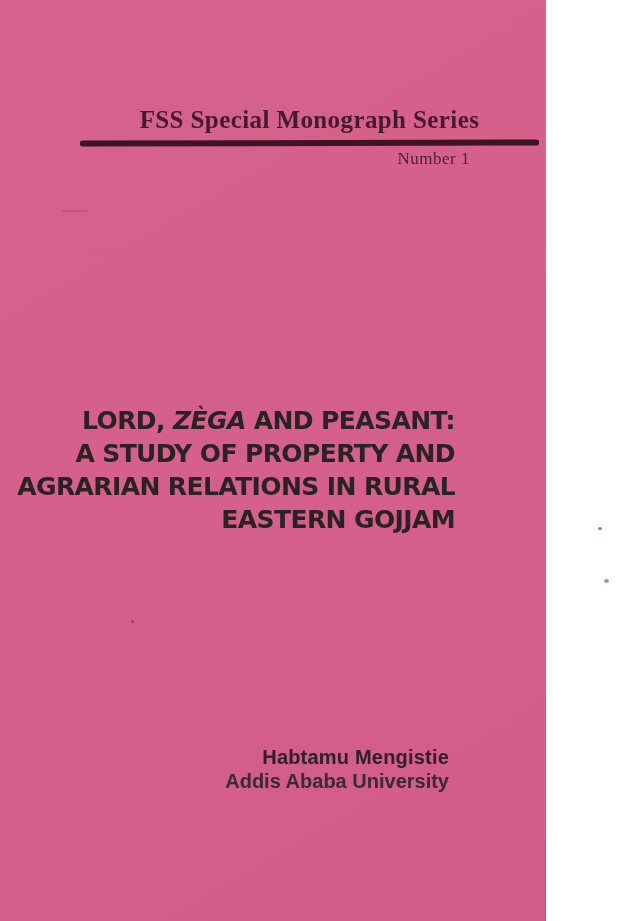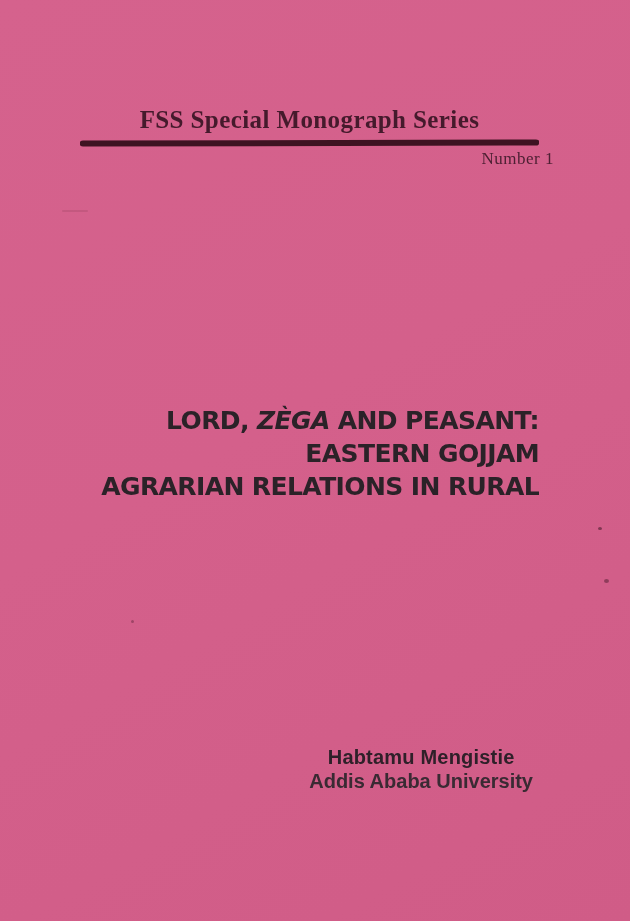--- a/index.html
+++ b/index.html
@@ -5,21 +5,21 @@
   html, body {
     margin: 0;
     padding: 0;
     width: 630px;
     height: 921px;
     overflow: hidden;
     font-family: "Liberation Sans", sans-serif;
   }
   .cover {
     position: relative;
-    width: 630px;
+    width: 546px;
     height: 921px;
     background: linear-gradient(150deg, #d5628d 0%, #d4608b 45%, #d05c87 100%);
   }
   
   .series-title {
     position: absolute;
     top: 106px;
     left: 80px;
     width: 459px;
     text-align: center;
@@ -73,21 +73,20 @@
     text-align: right;
     line-height: 24px;
     white-space: nowrap;
   }
   .author-name {
     font-family: "Liberation Sans", sans-serif;
     font-weight: bold;
     font-size: 20px;
     letter-spacing: 0.2px;
     color: #2f2029;
-    text-align: center;
   }
   .author-affiliation {
     font-family: "Liberation Sans", sans-serif;
     font-weight: bold;
     font-size: 20px;
     color: #3a2a33;
   }
   
   .speck {
     position: absolute;
@@ -105,22 +104,23 @@
 <div class="cover">
 
   <div class="series-title">FSS Special Monograph Series</div>
 
   <div class="series-rule"></div>
 
   <div class="series-number">Number 1</div>
 
   <div class="title-block">
     <div><span>LORD, </span><span class="italic">ZÈGA</span><span> AND PEASANT:</span></div>
+    <div>A STUDY OF PROPERTY AND</div>
+    <div>AGRARIAN RELATIONS IN RURAL</div>
     <div>EASTERN GOJJAM</div>
-    <div>AGRARIAN RELATIONS IN RURAL</div>
   </div>
 
   <div class="author-block">
     <div class="author-name">Habtamu Mengistie</div>
     <div class="author-affiliation">Addis Ababa University</div>
   </div>
 
   <div class="speck speck-1"></div>
   <div class="speck speck-2"></div>
   <div class="speck speck-3"></div>

